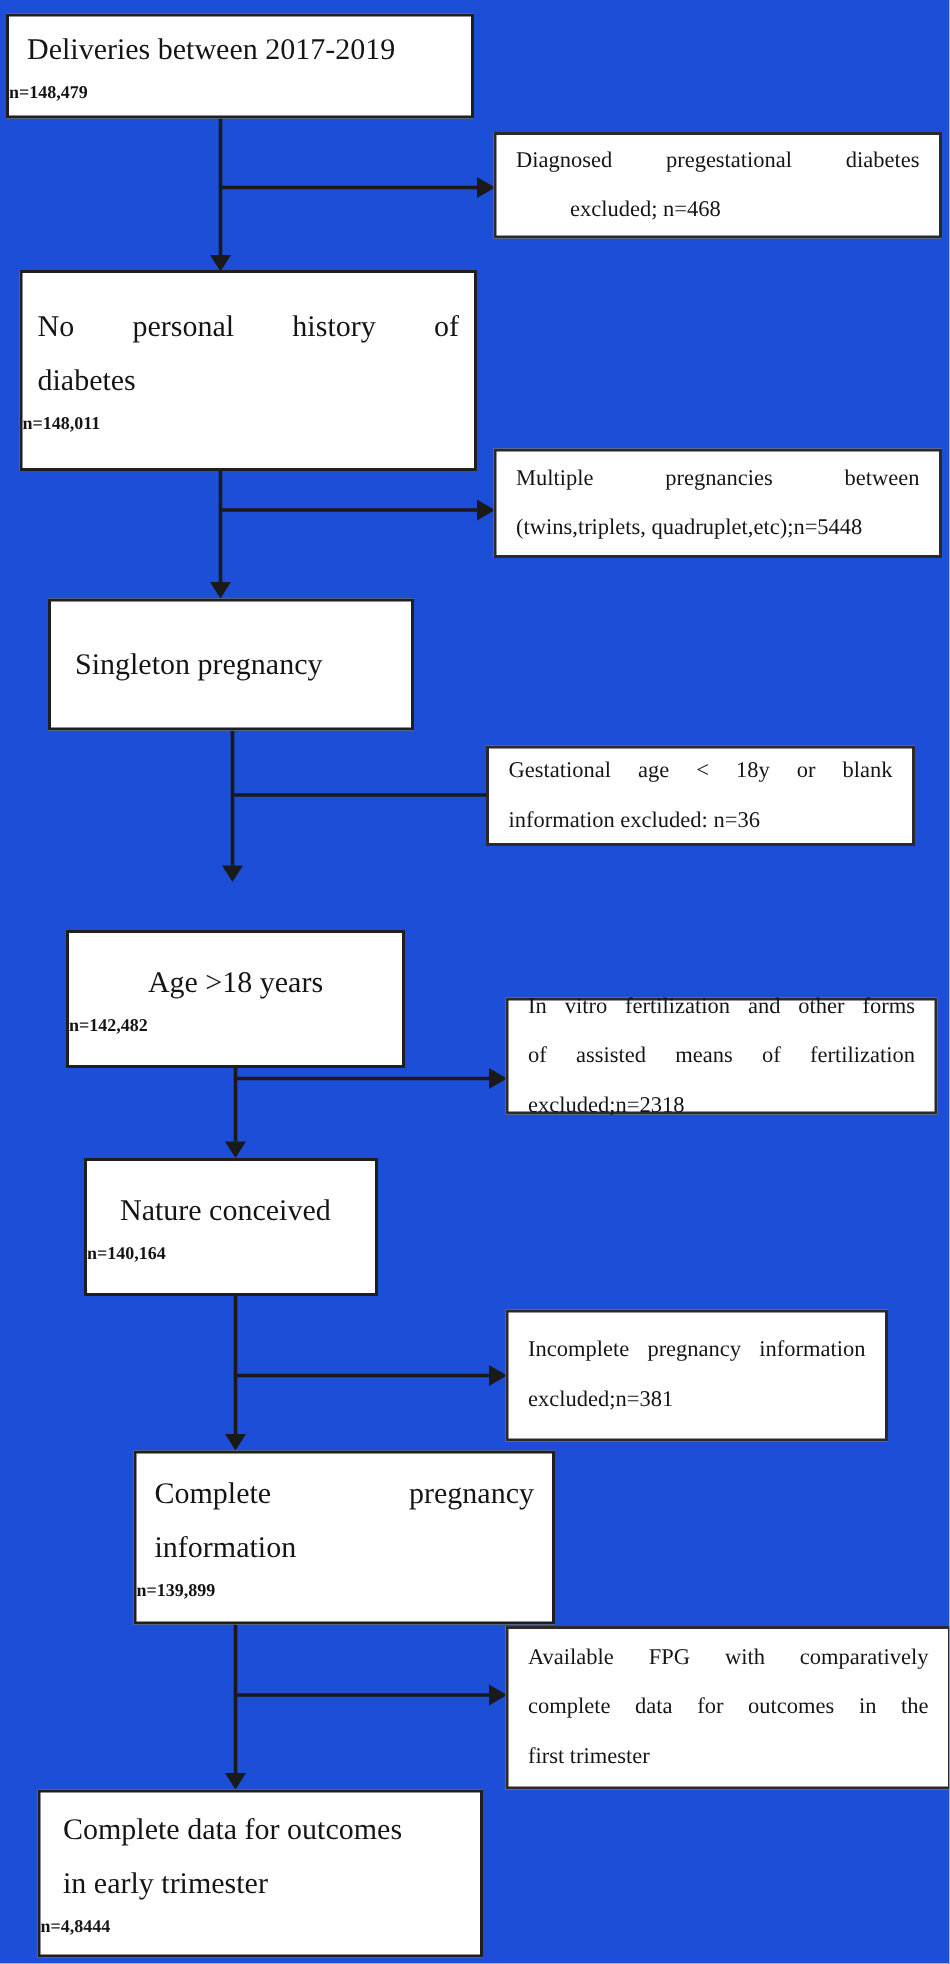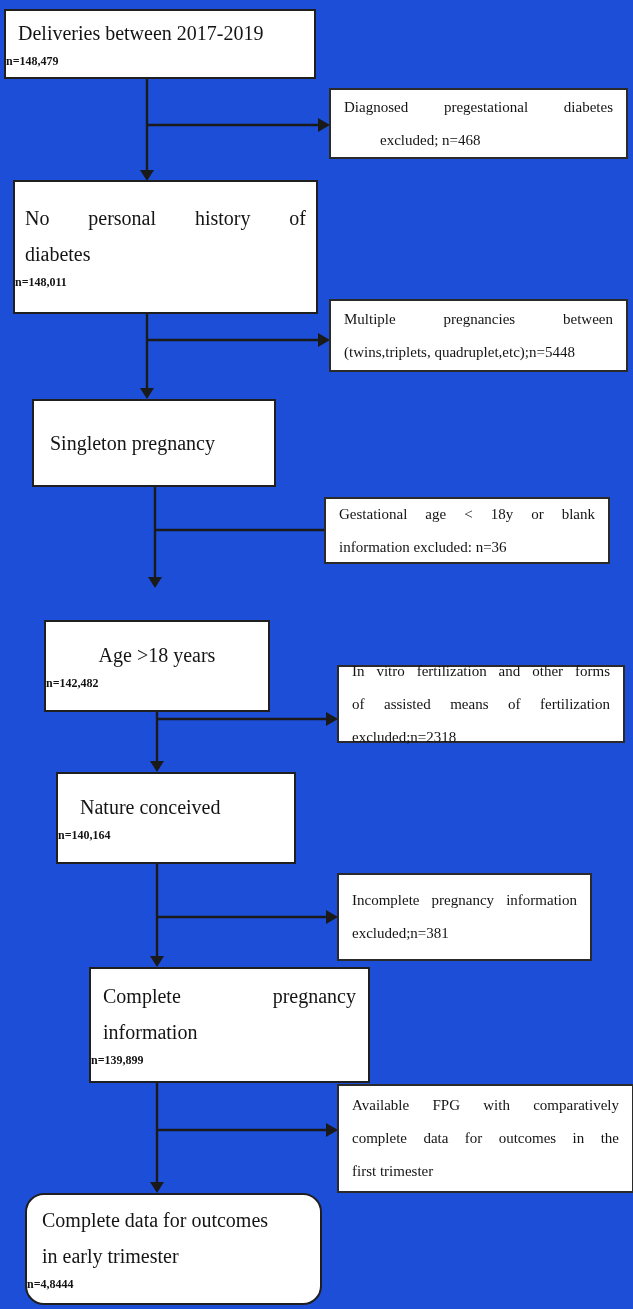--- a/index.html
+++ b/index.html
@@ -39,23 +39,23 @@
     text-align: justify;
     text-align-last: justify;
   }
   .indent-last .line:last-child { padding-left: 36px; }
 
   
   #b1 { left: 4px;   top: 9px;    width: 312px; height: 70px; }
   #b2 { left: 13px;  top: 180px;  width: 305px; height: 134px; }
   #b3 { left: 32px;  top: 399px;  width: 244px; height: 88px; }
   #b4 { left: 44px;  top: 588px;  width: 226px; height: 92px; margin-top: 32px; }
-  #b5 { left: 56px;  top: 772px;  width: 240px; height: 92px; }
+  #b5 { left: 56px;  top: 772px;  width: 196px; height: 92px; }
   #b6 { left: 45px;  top: 967px;  width: 281px; height: 116px; margin-left: 44px; }
-  #b7 { left: 25px;  top: 1193px; width: 297px; height: 112px; border-radius: 19px; }
+  #b7 { left: 25px;  top: 1193px; width: 297px; height: 112px; }
 
   #s1 { left: 329px; top: 88px;   width: 299px; height: 71px; }
   #s2 { left: 329px; top: 299px;  width: 299px; height: 73px; }
   #s3 { left: 324px; top: 497px;  width: 286px; height: 67px; }
   #s4 { left: 337px; top: 665px;  width: 288px; height: 78px; }
   #s5 { left: 337px; top: 873px;  width: 255px; height: 88px; }
   #s6 { left: 337px; top: 1084px; width: 297px; height: 109px; }
 
   
   #b1 .title { padding-left: 12px; }

